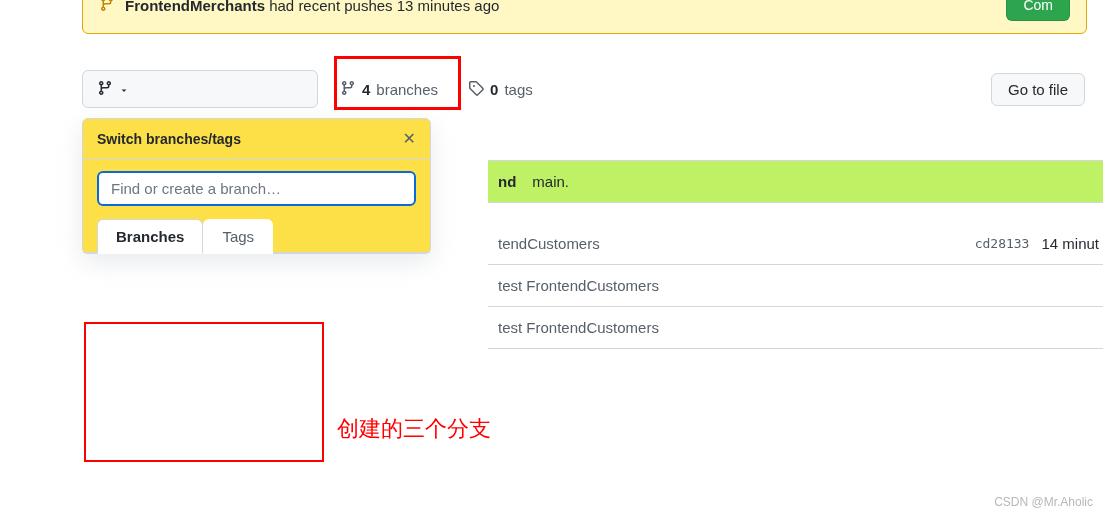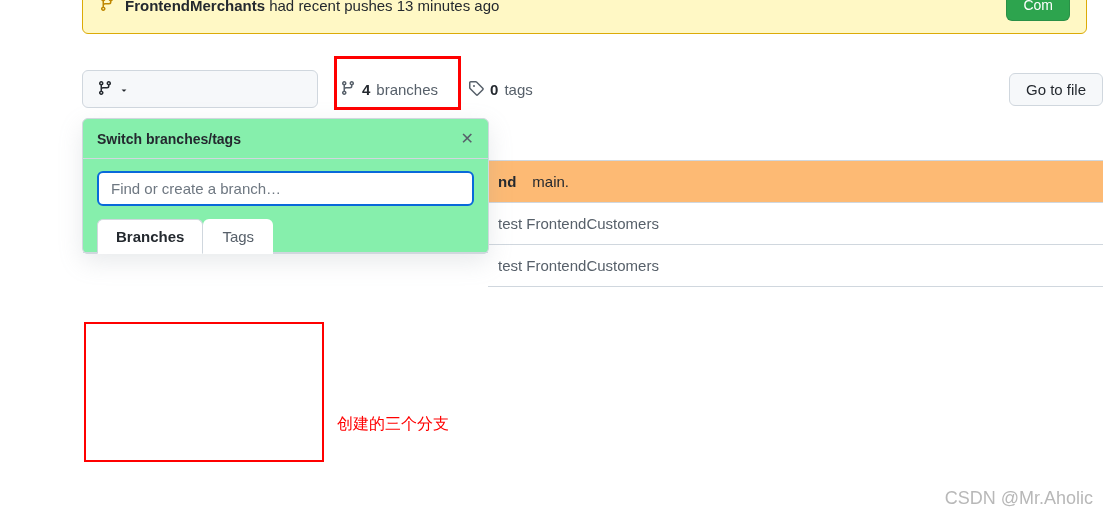--- a/index.html
+++ b/index.html
@@ -69,21 +69,21 @@
       gap: 6px;
       color: #57606a;
       font-size: 15px;
       text-decoration: none;
       padding: 6px 8px;
     }
     .branches-link b, .tags-link b { color: #24292f; font-weight: 600; }
     .right-buttons {
       margin-left: auto;
       display: flex;
-      padding-right: 0;
+      padding-right: 18px;
     }
     .btn {
       background: #f6f8fa;
       border: 1px solid #d0d7de;
       border-radius: 6px;
       padding: 7px 16px;
       font-size: 15px;
       font-weight: 500;
       color: #24292f;
       white-space: nowrap;
@@ -94,22 +94,22 @@
       left: 334px;
       top: 56px;
       width: 127px;
       height: 54px;
       pointer-events: none;
     }
     .branch-dropdown {
       position: absolute;
       left: 82px;
       top: 118px;
-      width: 407px;
-      background: #86efac;
+      width: 349px;
+      background: #fde047;
       border: 1px solid #d0d7de;
       border-radius: 6px;
       box-shadow: 0 8px 24px rgba(140,149,159,0.2);
       z-index: 10;
     }
     .dropdown-header {
       display: flex;
       align-items: center;
       padding: 10px 14px;
       border-bottom: 1px solid #d0d7de;
@@ -199,52 +199,52 @@
       width: 240px;
       height: 140px;
       pointer-events: none;
       z-index: 11;
     }
     .red-annotation {
       position: absolute;
       left: 337px;
       top: 414px;
       color: #ff0000;
-      font-size: 16px;
+      font-size: 22px;
       z-index: 12;
     }
     .content-behind {
       position: absolute;
       left: 488px;
       top: 160px;
       right: 0;
       color: #24292f;
     }
     .content-row {
       padding: 12px 0 12px 10px;
       border-bottom: 1px solid #d0d7de;
       font-size: 15px;
       color: #57606a;
       display: flex;
       align-items: center;
     }
-    .content-row.first { border-top: 1px solid #d0d7de; border-bottom: 1px solid #d0d7de; background: #fdba74; }
+    .content-row.first { border-top: 1px solid #d0d7de; border-bottom: 1px solid #d0d7de; background: #bef264; }
     .content-row .linked { color: #57606a; }
     .content-row.first .linked-nd { color: #24292f; font-weight: 600;}
     .content-row .rest { color: #24292f; margin-left: 16px;}
     .commit-meta { margin-left: auto; display: flex; align-items: center; gap: 12px; padding-right: 4px; white-space: nowrap; }
     .commit-hash { font-family: ui-monospace, SFMono-Regular, Menlo, monospace; font-size: 13px; color: #57606a; }
     .commit-time { font-size: 15px; color: #24292f; }
     .row2 { margin-top: 20px; }
     .watermark {
       position: absolute;
       right: 10px;
       bottom: 6px;
       color: #b8b8b8;
-      font-size: 18px;
+      font-size: 12px;
       z-index: 20;
     }
   </style>
 </head>
 <body>
 
 <div class="notification-bar">
   <span class="branch-icon">
     <svg width="16" height="16" viewBox="0 0 16 16" fill="currentColor">
         <path d="M9.5 3.25a2.25 2.25 0 1 1 3 2.122V6A2.5 2.5 0 0 1 10 8.5H6a1 1 0 0 0-1 1v1.128a2.251 2.251 0 1 1-1.5 0V5.372a2.25 2.25 0 1 1 1.5 0v1.836A2.49 2.49 0 0 1 6 7h4a1 1 0 0 0 1-1v-.628A2.25 2.25 0 0 1 9.5 3.25Zm-6 0a.75.75 0 1 0 1.5 0 .75.75 0 0 0-1.5 0Zm8.25-.75a.75.75 0 1 0 0 1.5.75.75 0 0 0 0-1.5ZM4.25 12a.75.75 0 1 0 0 1.5.75.75 0 0 0 0-1.5Z"></path>
@@ -295,20 +295,27 @@
   </div>
 </div>
 
 <div class="branches-highlight"></div>
 
 <div class="content-behind">
   <div class="content-row first">
     <span class="linked-nd">nd</span>
     <span class="rest">main.</span>
   </div>
+  <div class="content-row row2">
+    <span class="linked">tendCustomers</span>
+    <span class="commit-meta">
+      <span class="commit-hash">cd28133</span>
+      <span class="commit-time">14 minut</span>
+    </span>
+  </div>
   <div class="content-row">
     <span class="linked">test FrontendCustomers</span>
   </div>
   <div class="content-row">
     <span class="linked">test FrontendCustomers</span>
   </div>
 </div>
 
 <div class="branch-dropdown">
   <div class="dropdown-header">

